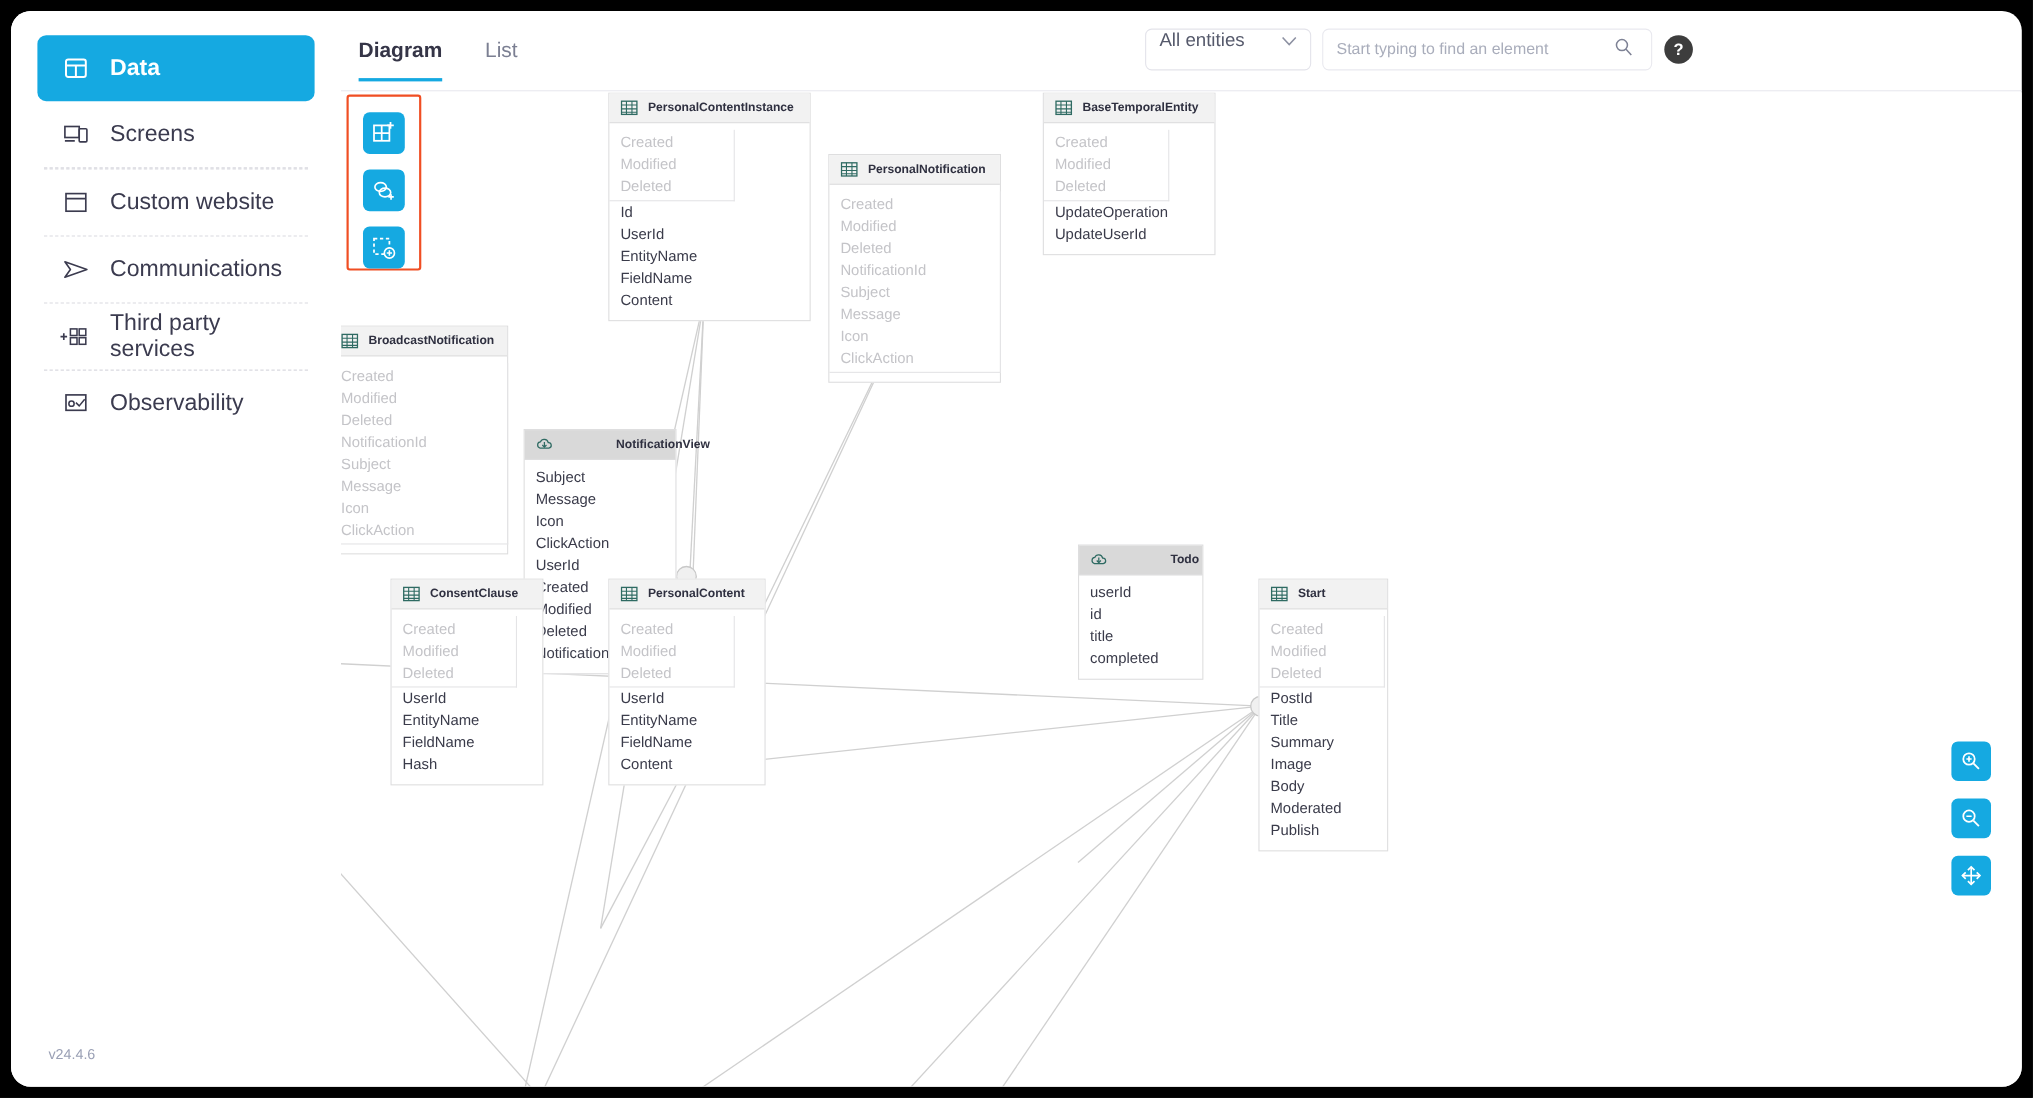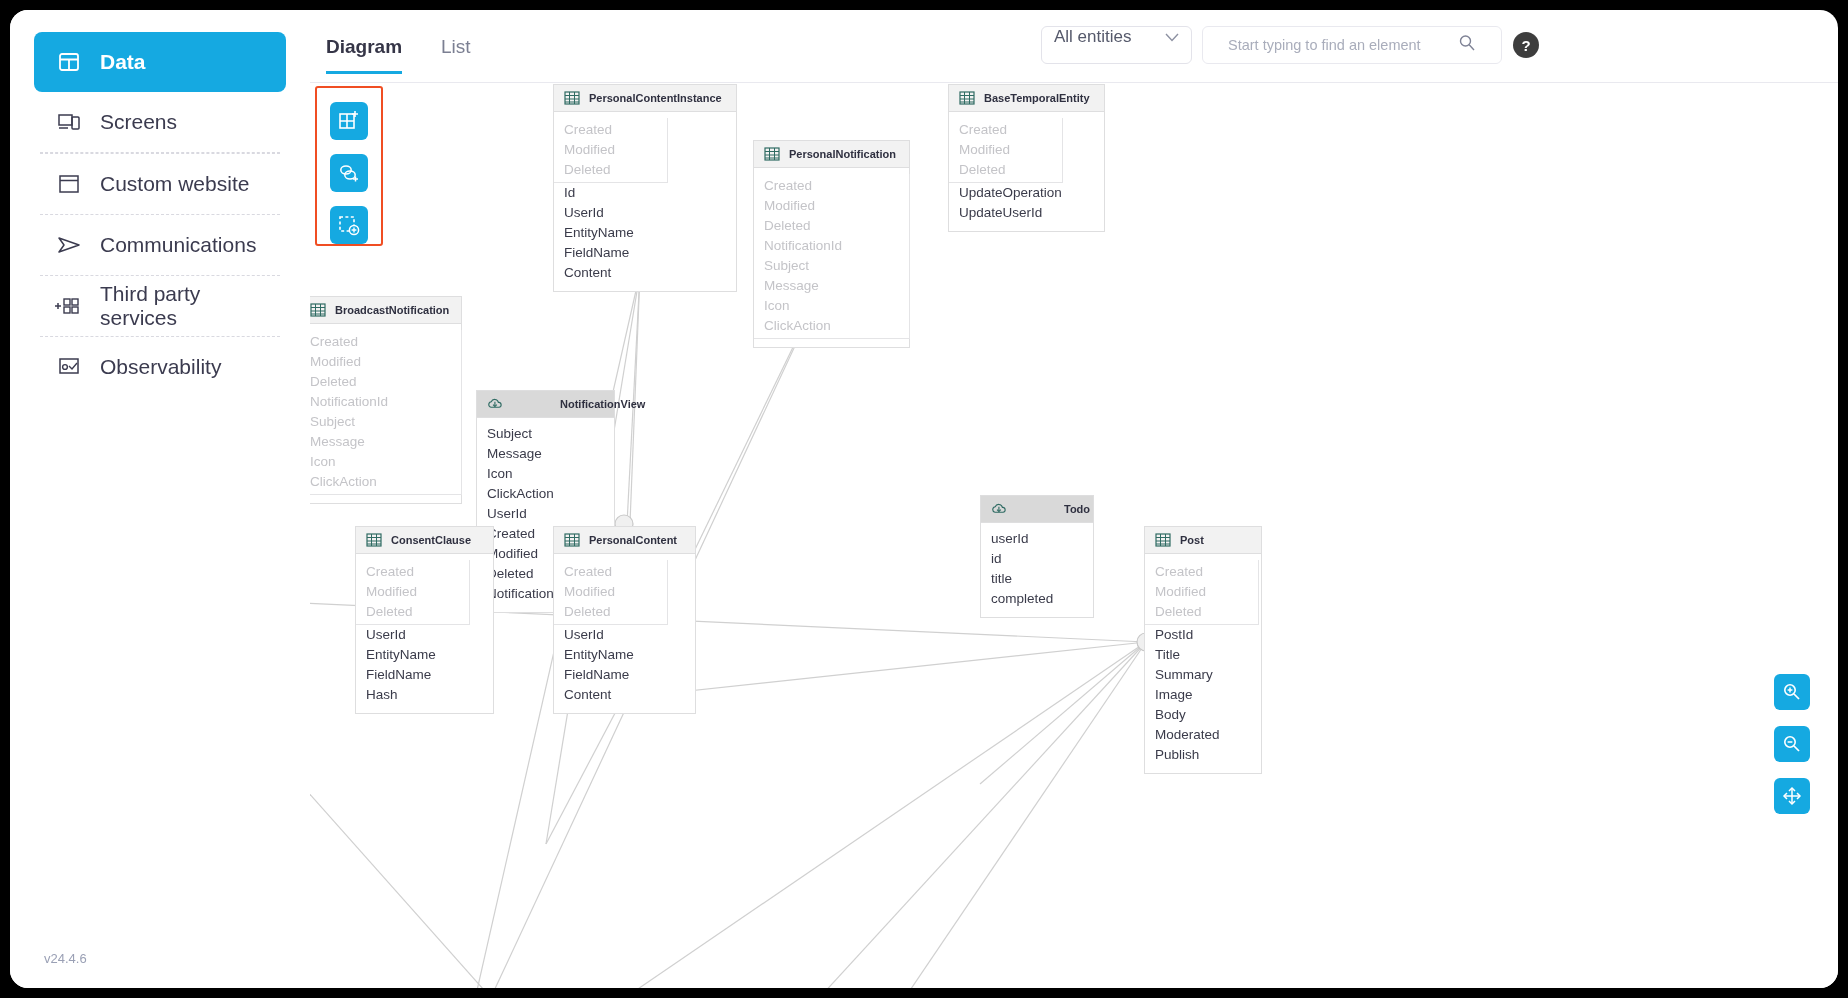--- a/index.html
+++ b/index.html
@@ -93,21 +93,21 @@
     padding: 0 12px;
     font-size: 17px; color: #55596b; cursor: pointer;
   }
   #entity-select .chev { margin-left: auto; }
   #search-box {
     position: absolute; top: 16px; left: 892px;
     width: 300px; height: 38px;
     border: 1px solid #e9e9ef; border-radius: 6px;
     background: #fff;
     display: flex; align-items: center;
-    padding: 0 25px;
+    padding: 0 12px;
   }
   #search-input {
     border: none; outline: none; background: transparent;
     font-family: "Liberation Sans", sans-serif;
     font-size: 14.5px; color: #4c5062;
     width: 252px;
   }
   #search-input::placeholder { color: #a9adbb; }
   #help-btn {
     position: absolute; top: 22px; left: 1203px;
@@ -569,21 +569,21 @@
               <span class="e-ico">
                 <svg width="16" height="16" viewBox="0 0 16 16">
                   <rect x="1" y="2" width="14" height="12" fill="none" stroke="#2f6b63" stroke-width="1.2"></rect>
                   <line x1="1" y1="5.5" x2="15" y2="5.5" stroke="#2f6b63" stroke-width="1"></line>
                   <line x1="1" y1="9" x2="15" y2="9" stroke="#2f6b63" stroke-width="1"></line>
                   <line x1="1" y1="12" x2="15" y2="12" stroke="#2f6b63" stroke-width="1"></line>
                   <line x1="5.5" y1="2" x2="5.5" y2="14" stroke="#2f6b63" stroke-width="1"></line>
                   <line x1="10.5" y1="2" x2="10.5" y2="14" stroke="#2f6b63" stroke-width="1"></line>
                 </svg>
               </span>
-              <span class="e-title">Post</span>
+              <span class="e-title">Start</span>
             </div>
             <div class="e-fields">
               <div class="inh-box">
                 <div class="field inherited">Created</div>
                 <div class="field inherited">Modified</div>
                 <div class="field inherited">Deleted</div>
               </div>
               <div class="field">PostId</div>
               <div class="field">Title</div>
               <div class="field">Summary</div>

